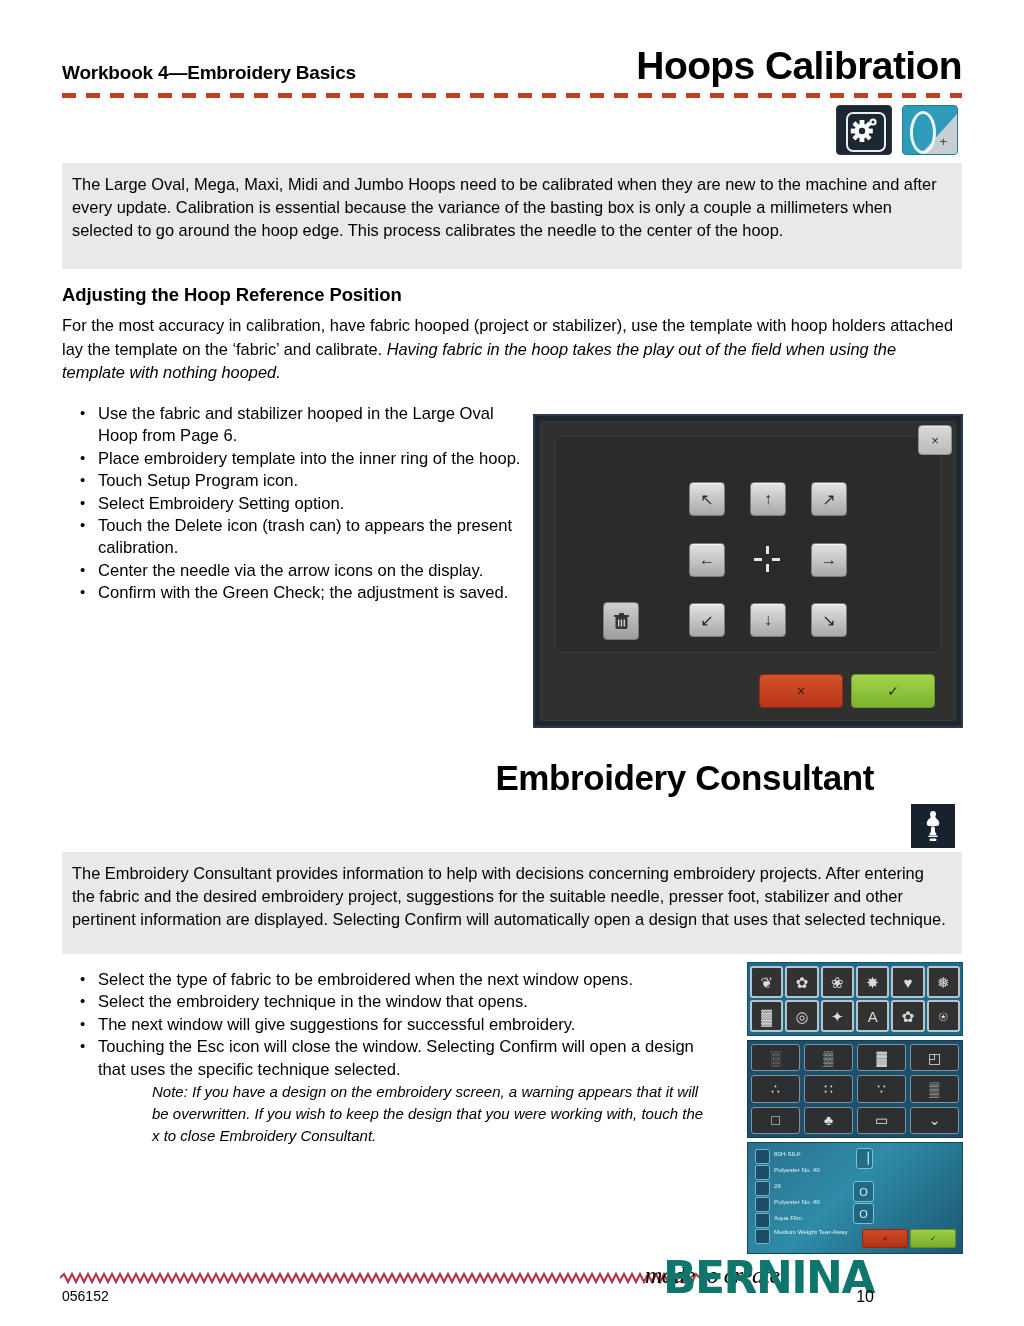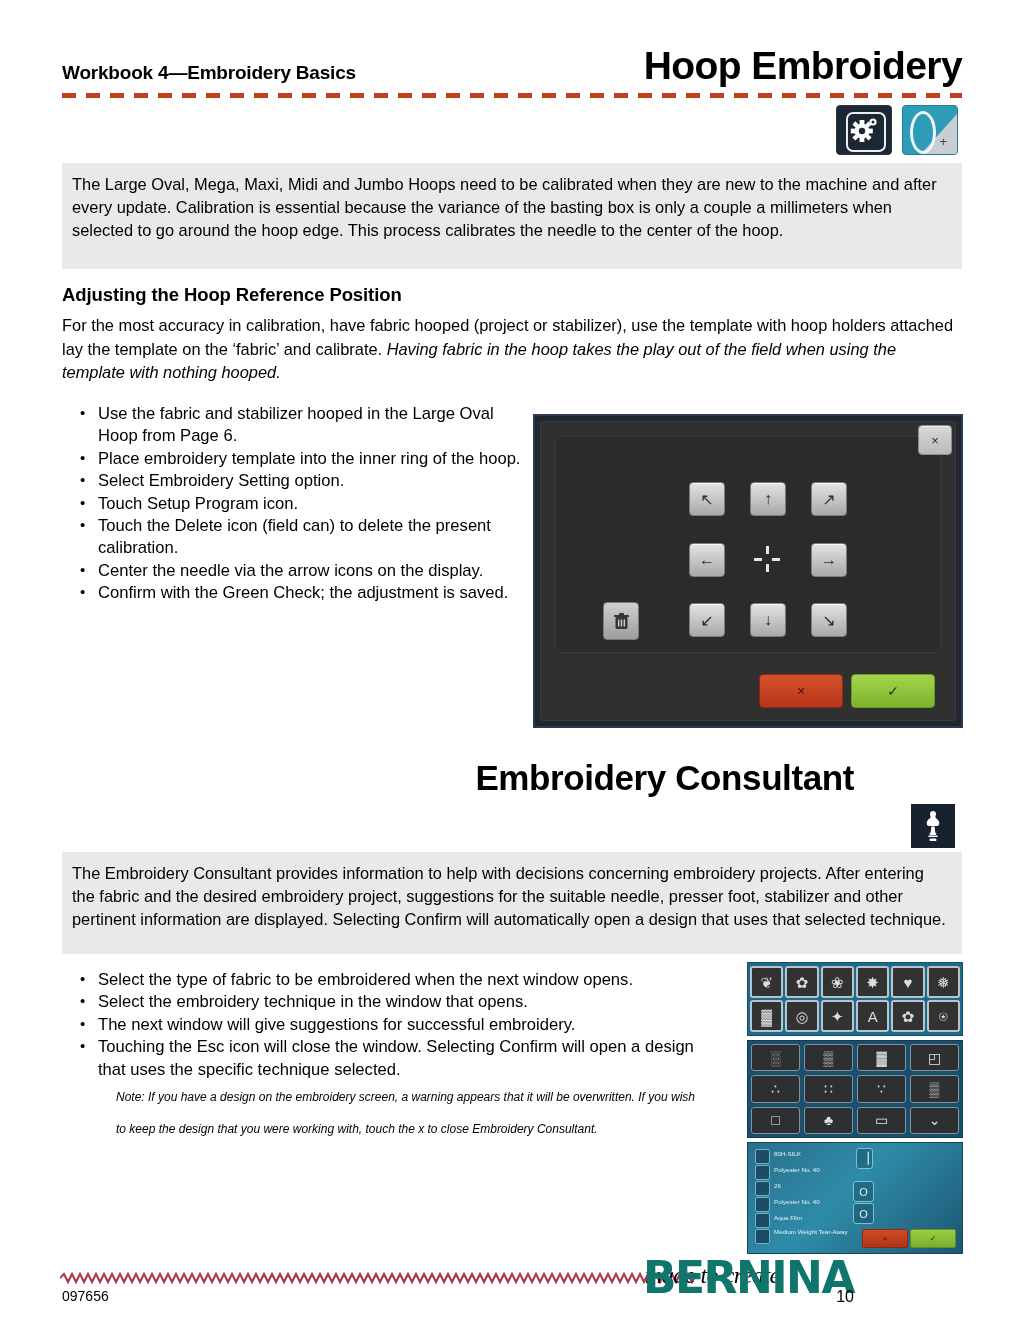--- a/index.html
+++ b/index.html
@@ -4,21 +4,21 @@
 <style>
   html,body{margin:0;padding:0;}
   body{
     width:1024px;height:1326px;
     background:#ffffff;
     font-family:"Liberation Sans", sans-serif;
     color:#000;
     position:relative;
     overflow:hidden;
   }
-  .page{position:absolute;left:0;top:0;width:916px;height:1326px;}
+  .page{position:absolute;left:0;top:0;width:916px;height:1326px;padding-left:20px;}
 
   
   .header{position:absolute;left:62px;top:50px;width:900px;height:52px;}
   .hdr-left{position:absolute;left:0;top:12px;font-size:19px;font-weight:bold;letter-spacing:-0.2px;}
   .hdr-right{position:absolute;right:0;top:-6px;font-size:39px;font-weight:bold;letter-spacing:-0.6px;white-space:nowrap;}
   .dashrule{position:absolute;left:62px;top:93px;width:900px;height:5px;
     background-image:repeating-linear-gradient(to right,#c4401c 0px,#c4401c 14px,rgba(0,0,0,0) 14px,rgba(0,0,0,0) 24px);}
 
   
   .hdr-icons{position:absolute;left:836px;top:105px;width:128px;height:48px;}
@@ -44,21 +44,21 @@
   .body-para{position:absolute;font-size:16.4px;line-height:23.5px;}
   #adj-para{left:62px;top:314px;width:900px;}
   #adj-para i{font-style:italic;}
 
   
   ul.bl{margin:0;padding:0;list-style:none;position:absolute;}
   ul.bl li{position:relative;padding-left:20px;font-size:16.6px;line-height:22.4px;margin:0 0 0 0;}
   ul.bl li:before{content:"\2022";position:absolute;left:2px;top:-1px;font-size:15px;}
   #list1{left:78px;top:403px;width:452px;}
   #list2{left:78px;top:969px;width:630px;}
-  .note{display:block;margin-left:18px;font-style:italic;font-size:12px;line-height:32px;}
+  .note{display:block;margin-left:54px;font-style:italic;font-size:15px;line-height:22px;}
 
   
   .shot{position:absolute;left:533px;top:414px;width:430px;height:314px;
         background:#20262e;border:2px solid #2b3a52;box-sizing:border-box;padding:5px;}
   .shot-inner{position:absolute;left:5px;top:5px;right:5px;bottom:5px;background:#303030;border-radius:3px;
      border:1px solid #3c3c3c;}
   .dlg-field{position:absolute;left:14px;top:14px;right:14px;height:215px;background:#2b2b2b;border-radius:6px;
      border:1px solid #3a3a3a;}
   .closebtn{position:absolute;right:3px;top:3px;width:32px;height:28px;border-radius:4px;
      background:linear-gradient(#d9d9d9,#b9b9b9);border:1px solid #8e8e8e;color:#2a2a2a;
@@ -122,21 +122,21 @@
   #brand{position:absolute;right:62px;top:1252px;font-size:44px;font-weight:bold;color:#0f766e;letter-spacing:-1.5px;font-family:"DejaVu Sans",sans-serif;}
   #pageno{position:absolute;right:62px;top:1288px;font-size:16px;}
 </style>
 </head>
 <body>
 
 <div class="page">
 
   <div class="header">
     <div class="hdr-left">Workbook 4—Embroidery Basics</div>
-    <div class="hdr-right">Hoop Embroidery</div>
+    <div class="hdr-right">Hoops Calibration</div>
   </div>
   <div class="dashrule"></div>
 
   <div class="hdr-icons">
     <div class="chip setup">
       <div class="inner"></div>
       <svg viewBox="0 0 54 48" style="position:absolute;left:0;top:0;width:54px;height:48px;">
         <g fill="#ffffff">
           <circle cx="25" cy="25" r="7.5"></circle>
           <g>
@@ -165,23 +165,23 @@
   <div class="gray-box" id="intro-box">The Large Oval, Mega, Maxi, Midi and Jumbo Hoops need to be calibrated when they are new to the machine and after every update. Calibration is essential because the variance of the basting box is only a couple a millimeters when selected to go around the hoop edge. This process calibrates the needle to the center of the hoop.</div>
 
   <div class="sec-head" id="adj-head">Adjusting the Hoop Reference Position</div>
   <div class="body-para" id="adj-para">
     <span>For the most accuracy in calibration, have fabric hooped (project or stabilizer), use the template with hoop holders attached lay the template on the ‘fabric’ and calibrate. </span><i>Having fabric in the hoop takes the play out of the field when using the template with nothing hooped.</i>
   </div>
 
   <ul class="bl" id="list1">
     <li>Use the fabric and stabilizer hooped in the Large Oval Hoop from Page 6.</li>
     <li>Place embroidery template into the inner ring of the hoop.</li>
+    <li>Touch Setup Program icon.</li>
     <li>Select Embroidery Setting option.</li>
-    <li>Touch Setup Program icon.</li>
-    <li>Touch the Delete icon (field can) to delete the present calibration.</li>
+    <li>Touch the Delete icon (trash can) to appears the present calibration.</li>
     <li>Center the needle via the arrow icons on the display.</li>
     <li>Confirm with the Green Check; the adjustment is saved.</li>
   </ul>
 
   <div class="shot">
     <div class="shot-inner">
       <div class="dlg-field"></div>
 
       <div class="closebtn">×</div>
 
@@ -305,18 +305,18 @@
     <div class="res-badge" style="left:105px;top:38px;width:19px;height:19px;">O</div>
     <div class="res-badge" style="left:105px;top:60px;width:19px;height:19px;">O</div>
 
     <div class="res-btn red">×</div>
     <div class="res-btn green">✓</div>
   </div>
 
   <svg class="zig" viewBox="0 0 640 12" preserveAspectRatio="none">
     <path d="M0 6 L4 2 L8 10 L12 2 L16 10 L20 2 L24 10 L28 2 L32 10 L36 2 L40 10 L44 2 L48 10 L52 2 L56 10 L60 2 L64 10 L68 2 L72 10 L76 2 L80 10 L84 2 L88 10 L92 2 L96 10 L100 2 L104 10 L108 2 L112 10 L116 2 L120 10 L124 2 L128 10 L132 2 L136 10 L140 2 L144 10 L148 2 L152 10 L156 2 L160 10 L164 2 L168 10 L172 2 L176 10 L180 2 L184 10 L188 2 L192 10 L196 2 L200 10 L204 2 L208 10 L212 2 L216 10 L220 2 L224 10 L228 2 L232 10 L236 2 L240 10 L244 2 L248 10 L252 2 L256 10 L260 2 L264 10 L268 2 L272 10 L276 2 L280 10 L284 2 L288 10 L292 2 L296 10 L300 2 L304 10 L308 2 L312 10 L316 2 L320 10 L324 2 L328 10 L332 2 L336 10 L340 2 L344 10 L348 2 L352 10 L356 2 L360 10 L364 2 L368 10 L372 2 L376 10 L380 2 L384 10 L388 2 L392 10 L396 2 L400 10 L404 2 L408 10 L412 2 L416 10 L420 2 L424 10 L428 2 L432 10 L436 2 L440 10 L444 2 L448 10 L452 2 L456 10 L460 2 L464 10 L468 2 L472 10 L476 2 L480 10 L484 2 L488 10 L492 2 L496 10 L500 2 L504 10 L508 2 L512 10 L516 2 L520 10 L524 2 L528 10 L532 2 L536 10 L540 2 L544 10 L548 2 L552 10 L556 2 L560 10 L564 2 L568 10 L572 2 L576 10 L580 2 L584 10 L588 2 L592 10 L596 2 L600 10 L604 2 L608 10 L612 2 L616 10 L620 2 L624 10 L628 2 L632 10 L636 2 L640 6" fill="none" stroke="#b23a4a" stroke-width="2.2"></path>
   </svg>
-  <div id="doc-code">097656</div>
+  <div id="doc-code">056152</div>
   <div id="made">made to create</div>
   <div id="brand">BERNINA</div>
   <div id="pageno">10</div>
 
 </div>
 
 </body></html>

